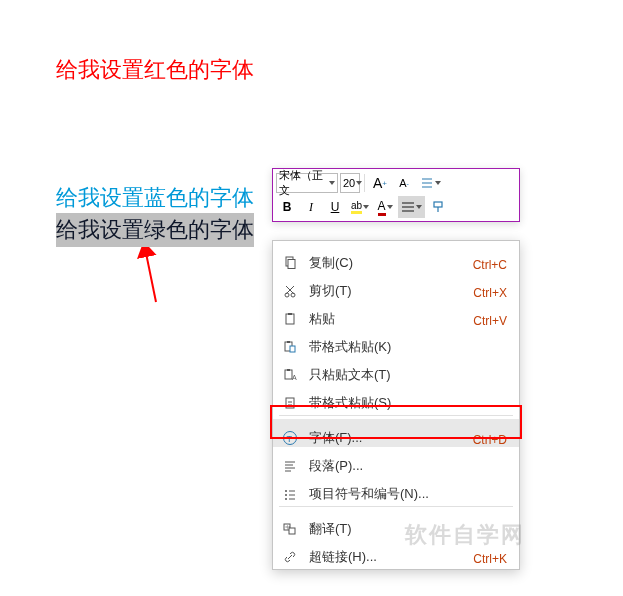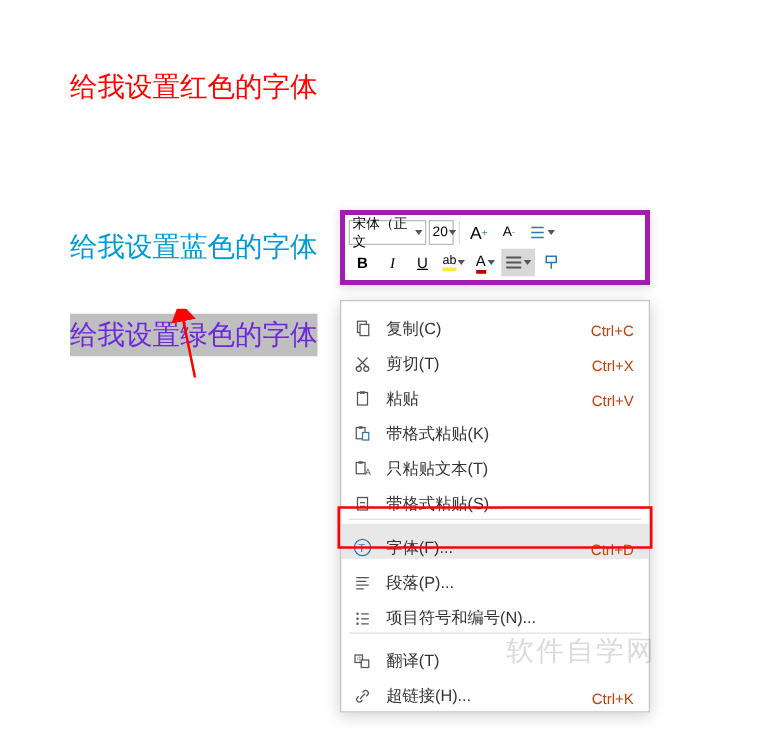--- a/index.html
+++ b/index.html
@@ -12,34 +12,33 @@
       overflow: hidden;
     }
     .doc-content {
       padding: 55px 0 0 56px;
       font-size: 22px;
     }
     .text-red { color: #ff0000; margin-bottom: 98px; }
     .text-blue { color: #0099d8; }
     .text-selected {
       background: #bfbfbf;
-      color: #6d28d9;
+      color: #0f172a;
       padding: 2px 0;
       display: inline-block;
-      margin-top: 38px;
     }
     .arrow { position: absolute; left: 128px; top: 247px; pointer-events: none; }
     .arrow2 { position: absolute; left: 330px; top: 280px; pointer-events: none; }
 
     .mini-toolbar {
       position: absolute;
       left: 272px;
       top: 168px;
       background: #fff;
-      border: 4px solid #a21caf;
+      border: 1px solid #a21caf;
       box-shadow: 0 2px 8px rgba(0,0,0,0.15);
       padding: 2px;
       font-size: 12px;
       width: 248px;
     }
     .mini-row {
       display: flex;
       align-items: center;
       gap: 2px;
       padding: 1px;
@@ -112,25 +111,26 @@
       left: 270px;
       top: 405px;
       width: 252px;
       height: 34px;
       border: 2px solid #ff0000;
       pointer-events: none;
     }
     .watermark {
       position: absolute;
       right: 98px;
-      bottom: 60px;
+      bottom: 46px;
       font-size: 22px;
       color: rgba(150,150,150,0.35);
       letter-spacing: 2px;
       pointer-events: none;
+      font-weight: bold;
     }
     .highlight-bg { background: #e8e8e8; }
   </style>
 </head>
 <body>
 
 <div class="doc-content">
   <div class="text-red">给我设置红色的字体</div>
   <div class="text-blue">给我设置蓝色的字体</div>
   <div><span class="text-selected">给我设置绿色的字体</span></div>

